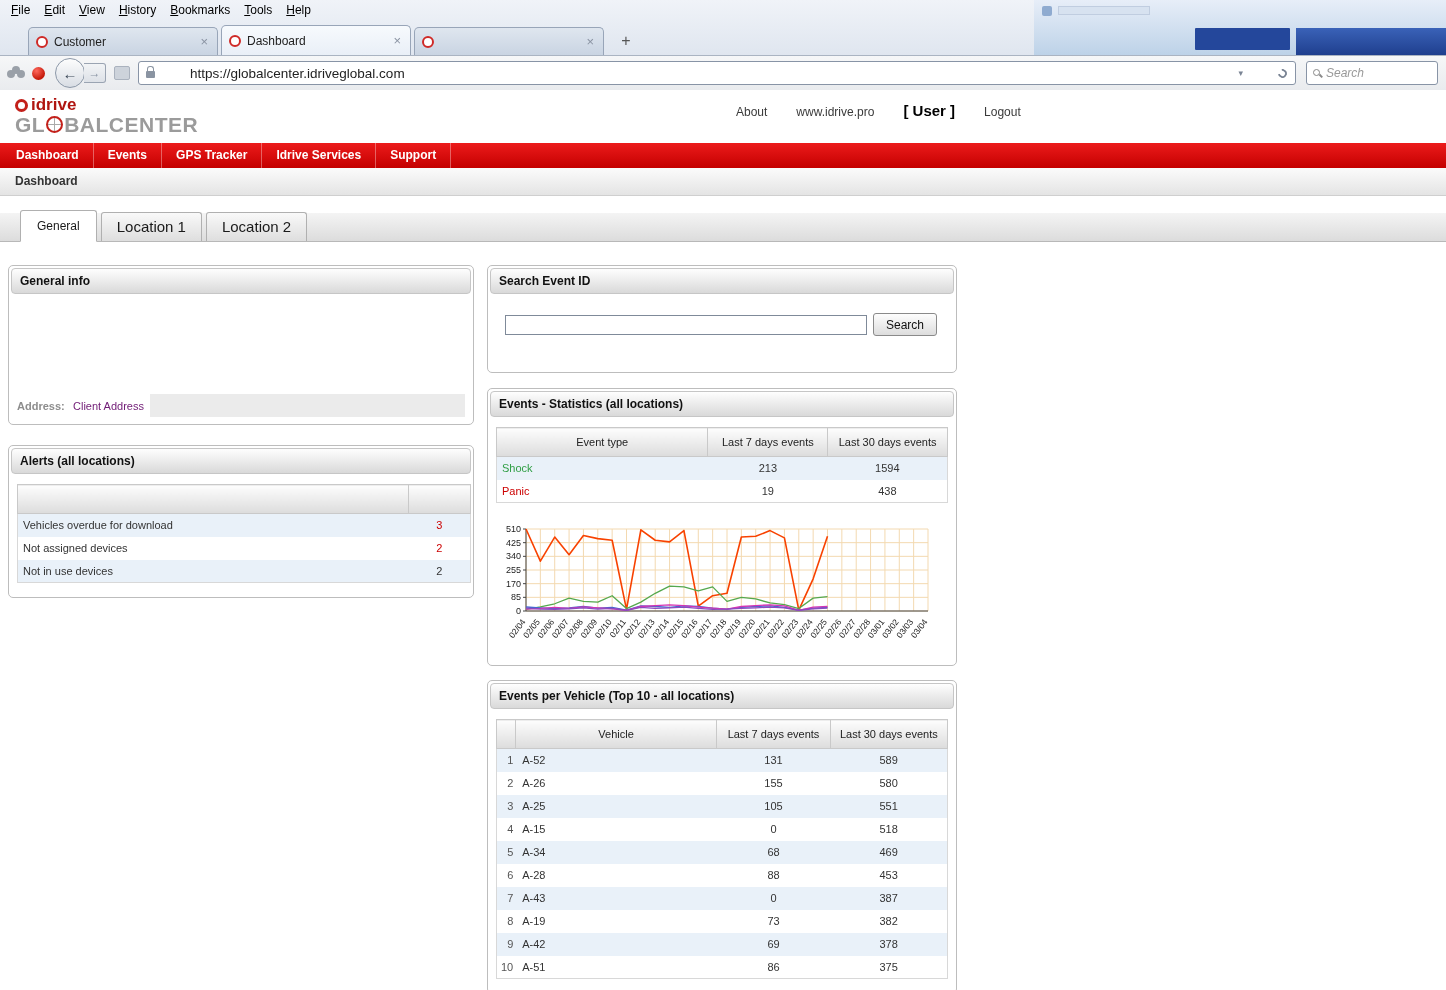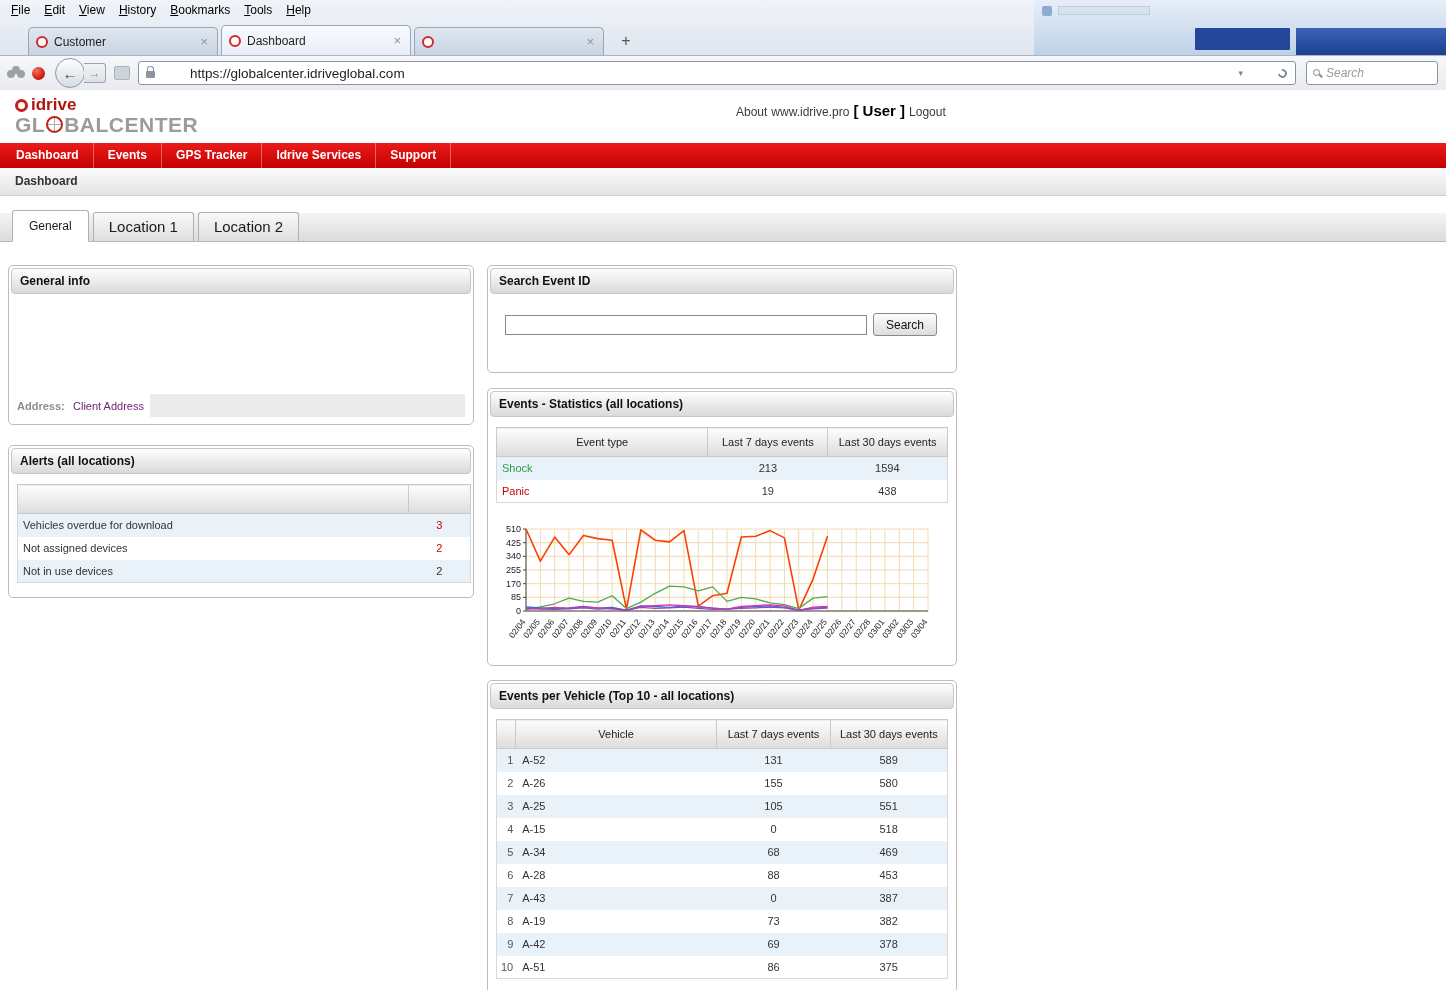--- a/index.html
+++ b/index.html
@@ -78,36 +78,36 @@
   .logo { position:absolute; left:15px; top:5px; cursor:default; }
   .logo-top { display:flex; align-items:center; font-size:17px; font-weight:bold; color:#b01510; }
   .ring { width:13px; height:13px; border:3px solid #c3201a; border-radius:50%; margin-right:3px; }
   .logo-bottom { font-size:21px; font-weight:bold; color:#9b9b9b; letter-spacing:.5px;
     display:flex; align-items:center; line-height:21px; margin-top:-1px;justify-content:center; }
   .globe { width:17px; height:17px; border:2px solid #c3201a; border-radius:50%; margin:0 1px;
     background:
       linear-gradient(90deg, transparent 44%, #aaa 44% 56%, transparent 56%),
       linear-gradient(0deg, transparent 44%, #aaa 44% 56%, transparent 56%); }
   .header-links { position:absolute; left:736px; top:12px; display:flex; align-items:baseline;
-    gap:4px; font-size:12px; }
+    gap:29px; font-size:12px; }
   .header-links a { color:#3a3a3a; text-decoration:none; cursor:pointer; }
   .header-links a.user { font-size:15px; font-weight:bold; color:#000; }
 
   .main-nav { height:25px; background:linear-gradient(#ec1b1b,#c40000);
     display:flex; align-items:stretch; padding-left:2px; }
   .nav-item { color:#fff; font-size:12px; font-weight:bold; line-height:25px;
     padding:0 14px; border-right:1px solid rgba(255,255,255,.35); cursor:pointer; }
 
   .breadcrumb-bar { height:28px; background:linear-gradient(#fbfbfb,#e4e4e4);
     border-bottom:1px solid #cfcfcf; line-height:27px; padding-left:15px;
     font-size:12px; font-weight:bold; color:#333; }
   .gap { height:17px; background:#fff; }
 
   .page-tabs { height:29px; background:linear-gradient(#f4f4f4,#dcdcdc);
-    border-bottom:1px solid #b8b8b8; display:flex; align-items:flex-end; padding-left:12px; }
+    border-bottom:1px solid #b8b8b8; display:flex; align-items:flex-end; padding-left:20px; }
   .page-tab { border:1px solid #b0b0b0; border-bottom:none; border-radius:3px 3px 0 0;
     background:linear-gradient(#f9f9f9,#dedede); padding:5px 15px 6px; font-size:15px;
     color:#1a1a1a; margin-right:4px; cursor:pointer; }
   .page-tab.active { background:#fff; font-size:12px; padding:8px 16px 8px;
     border-bottom:1px solid #fff; margin-bottom:-1px; }
 
   .content { display:flex; gap:13px; padding:23px 8px 0; background:#fff;
     align-items:flex-start; min-height:733px; }
   .col-left { width:466px; flex:none; }
   .col-right { width:470px; flex:none; }

